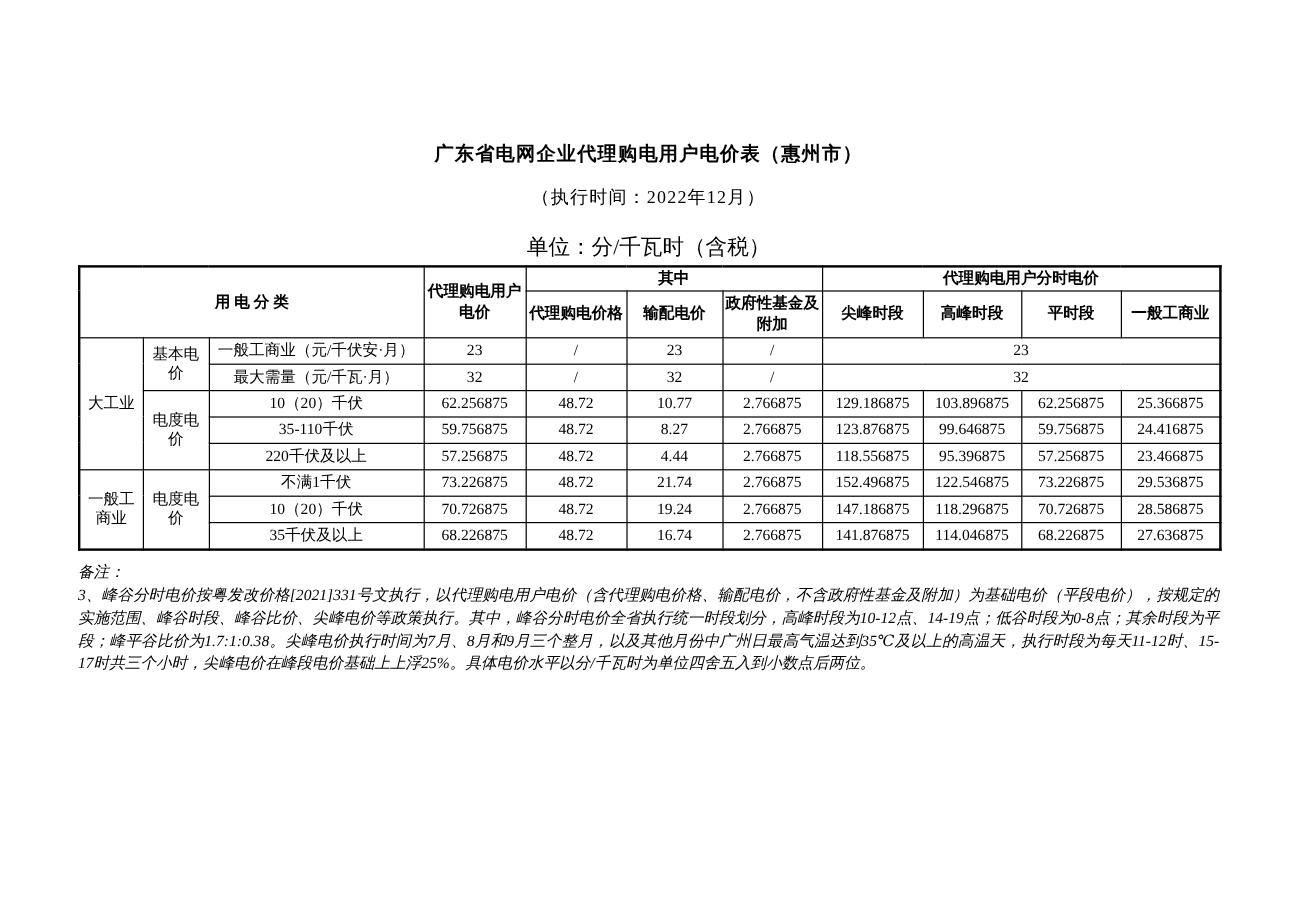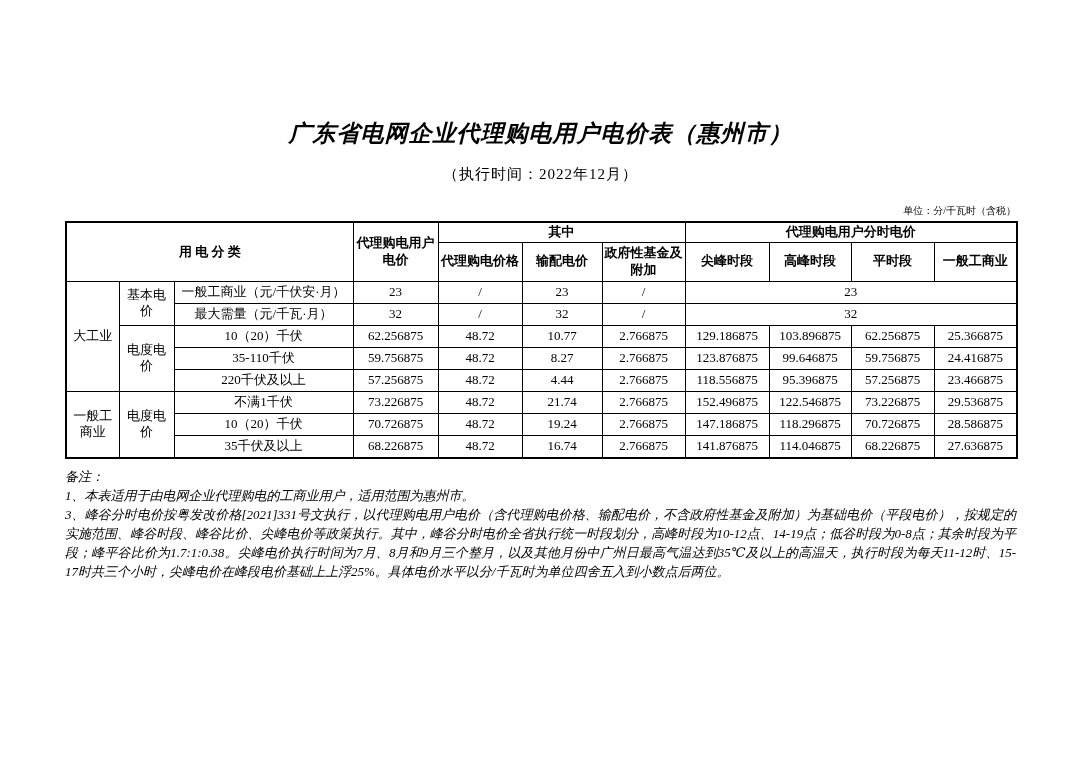--- a/index.html
+++ b/index.html
@@ -18,37 +18,36 @@
   }
   .content {
     position: absolute;
     left: 65px;
     top: 0;
     width: 951px;
   }
   .doc-title {
     margin-top: 118px;
     text-align: center;
-    font-size: 23px;
+    font-size: 16px;
     font-weight: bold;
     letter-spacing: 1px;
-    font-style: italic;
   }
   .doc-subtitle {
     margin-top: 16px;
     text-align: center;
     font-size: 15px;
     font-weight: normal;
     letter-spacing: 1px;
   }
   .unit-label {
     margin-top: 20px;
     margin-bottom: 3px;
-    text-align: right;
-    font-size: 10px;
+    text-align: center;
+    font-size: 18px;
   }
   table.price-table {
     border-collapse: collapse;
     table-layout: fixed;
     width: 951px;
     border: 2px solid #000;
     font-size: 13px;
   }
   table.price-table th,
   table.price-table td {
@@ -201,18 +200,17 @@
           <td>141.876875</td>
           <td>114.046875</td>
           <td>68.226875</td>
           <td>27.636875</td>
         </tr>
       </tbody>
     </table>
 
     <div class="notes">
       <div class="note-item">备注：</div>
-      <div class="note-item">1、本表适用于由电网企业代理购电的工商业用户，适用范围为惠州市。</div>
       <div class="note-item">3、峰谷分时电价按粤发改价格[2021]331号文执行，以代理购电用户电价（含代理购电价格、输配电价，不含政府性基金及附加）为基础电价（平段电价），按规定的实施范围、峰谷时段、峰谷比价、尖峰电价等政策执行。其中，峰谷分时电价全省执行统一时段划分，高峰时段为10-12点、14-19点；低谷时段为0-8点；其余时段为平段；峰平谷比价为1.7:1:0.38。尖峰电价执行时间为7月、8月和9月三个整月，以及其他月份中广州日最高气温达到35℃及以上的高温天，执行时段为每天11-12时、15-17时共三个小时，尖峰电价在峰段电价基础上上浮25%。具体电价水平以分/千瓦时为单位四舍五入到小数点后两位。</div>
     </div>
 
   </div>
 </div>
 
 </body></html>

